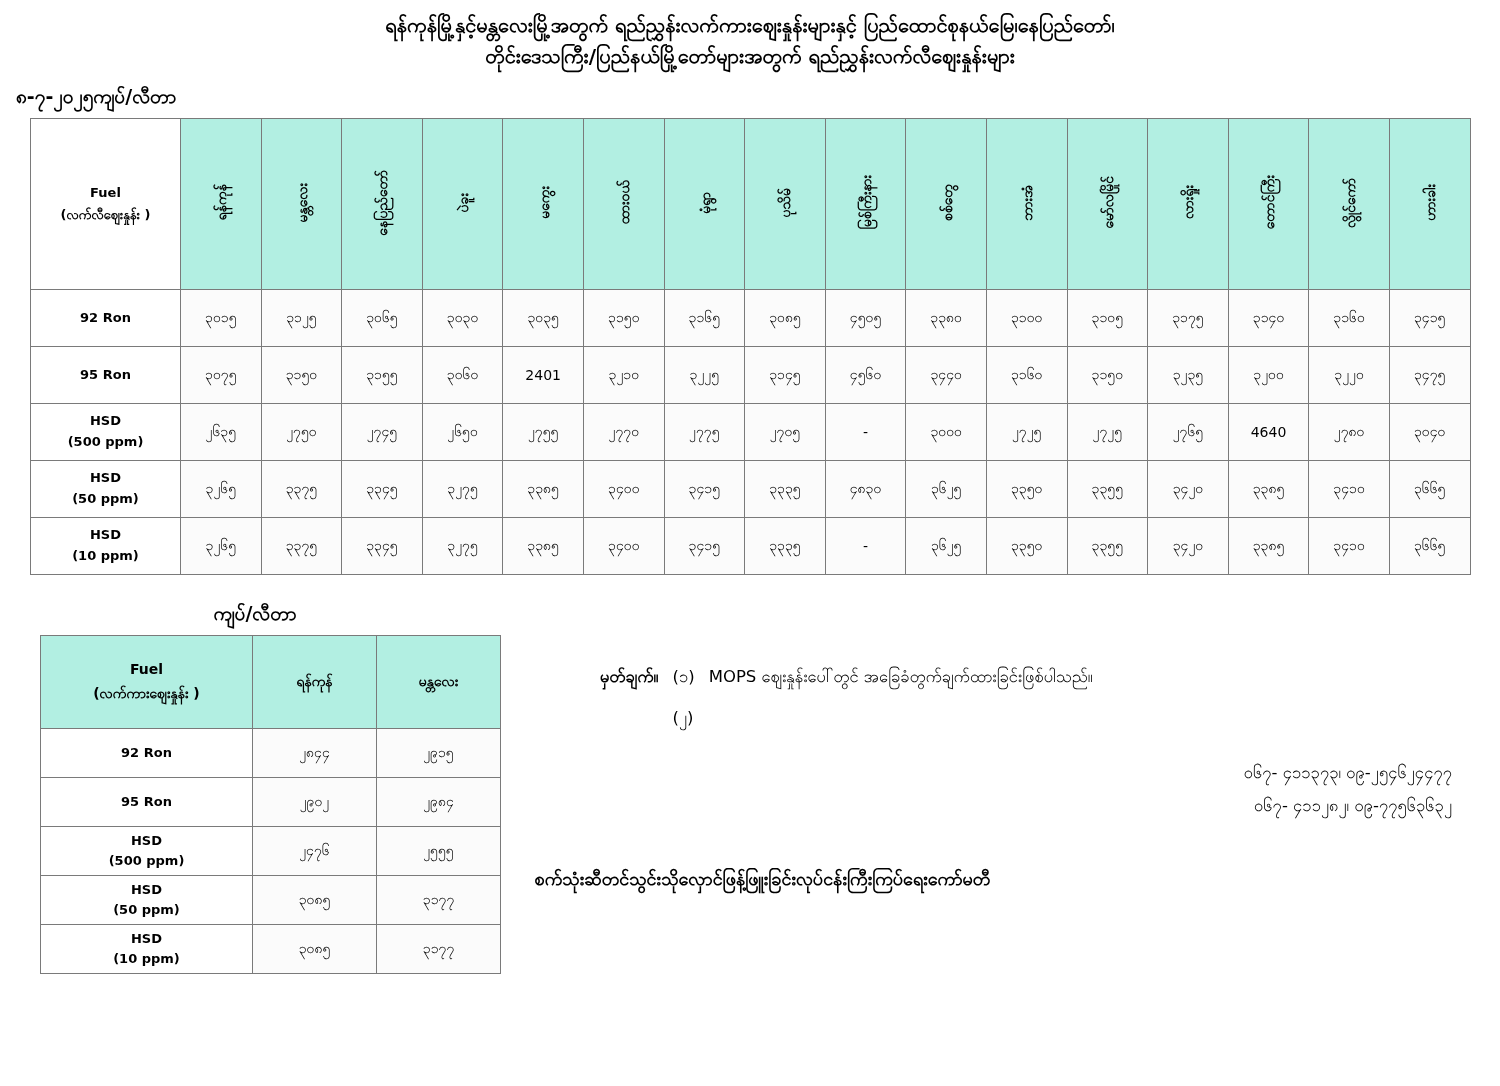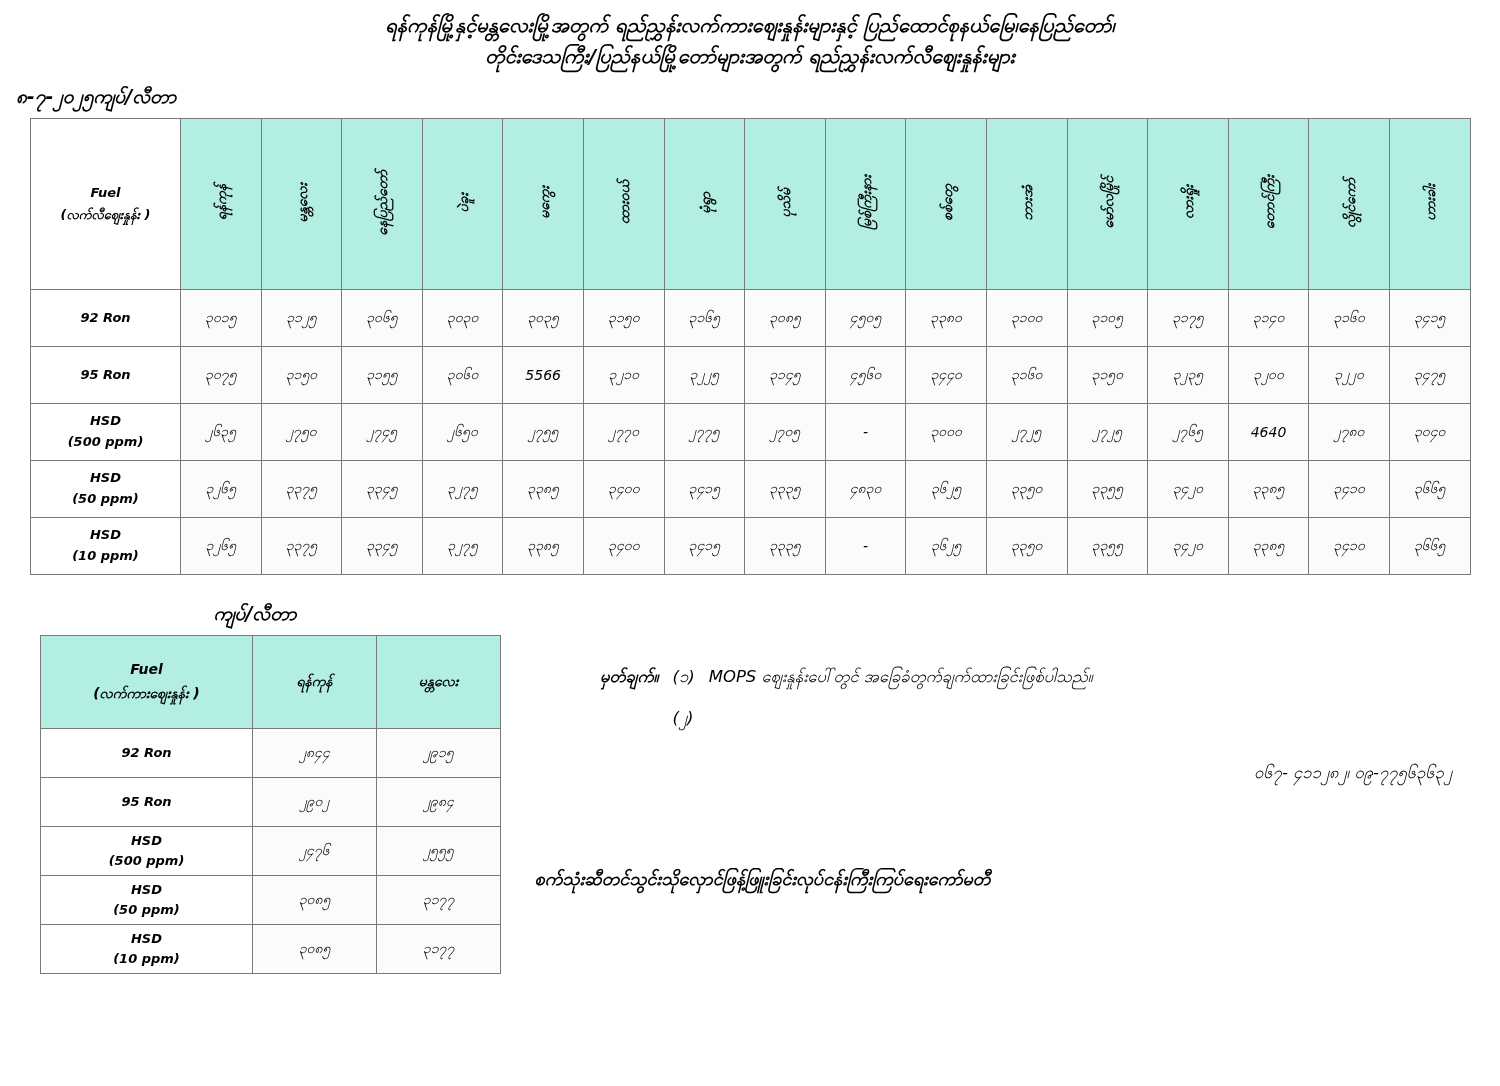--- a/index.html
+++ b/index.html
@@ -4,21 +4,21 @@
 <style>
   html,body{margin:0;padding:0;}
   body{
     width:1500px;height:1086px;
     background:#ffffff;
     font-family:"DejaVu Sans","Liberation Sans",sans-serif;
     color:#000;
     position:relative;
     overflow:hidden;
   }
-  .page{position:relative;width:1500px;height:908px;font-style:italic;}
+  .page{position:relative;width:1500px;height:908px;}
 
   .title-block{
     text-align:center;
     padding-top:10px;
   }
   .title-line{
     font-size:20px;
     font-weight:bold;
     line-height:1.55;
     letter-spacing:0px;
@@ -212,21 +212,21 @@
           <td>၃၄၁၅</td>
         </tr>
         <tr>
           <td class="rowlabel">
             <div>95 Ron</div>
           </td>
           <td>၃၀၇၅</td>
           <td>၃၁၅၀</td>
           <td>၃၁၅၅</td>
           <td>၃၀၆၀</td>
-          <td>5566</td>
+          <td>2401</td>
           <td>၃၂၁၀</td>
           <td>၃၂၂၅</td>
           <td>၃၁၄၅</td>
           <td>၄၅၆၀</td>
           <td>၃၄၄၀</td>
           <td>၃၁၆၀</td>
           <td>၃၁၅၀</td>
           <td>၃၂၃၅</td>
           <td>၃၂၀၀</td>
           <td>၃၂၂၀</td>
@@ -368,19 +368,20 @@
       <div class="note-row">
         <span class="note-label">မှတ်ချက်။</span>
         <span class="note-num">(၁)</span>
         <span class="note-text">MOPS ဈေးနှုန်းပေါ်တွင် အခြေခံတွက်ချက်ထားခြင်းဖြစ်ပါသည်။</span>
       </div>
       <div class="note-row">
         <span class="note-label" style="visibility:hidden">မှတ်ချက်။</span>
         <span class="note-num">(၂)</span>
       </div>
       <div class="phone">
+        <div>၀၆၇- ၄၁၁၃၇၃၊ ၀၉-၂၅၄၆၂၄၄၇၇</div>
         <div>၀၆၇- ၄၁၁၂၈၂၊ ၀၉-၇၇၅၆၃၆၃၂</div>
       </div>
     </div>
   </div>
 
   <div class="footer">စက်သုံးဆီတင်သွင်းသိုလှောင်ဖြန့်ဖြူးခြင်းလုပ်ငန်းကြီးကြပ်ရေးကော်မတီ</div>
 </div>
 
 </body></html>

